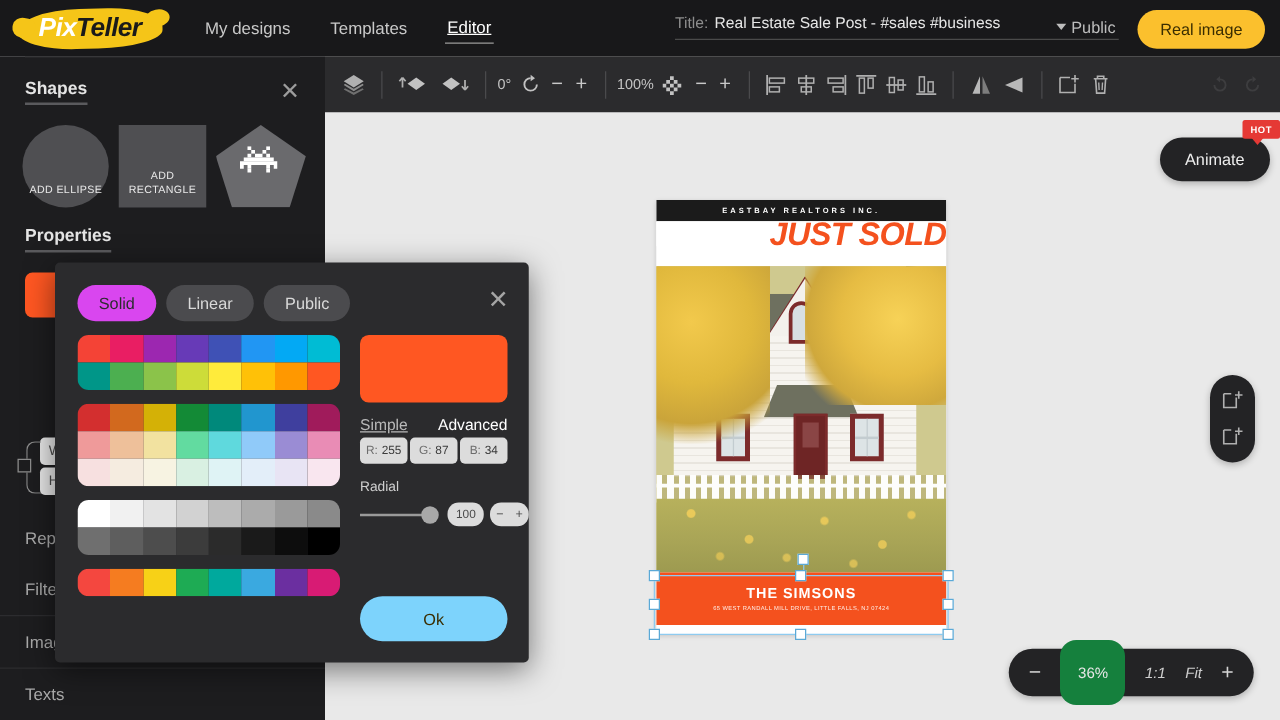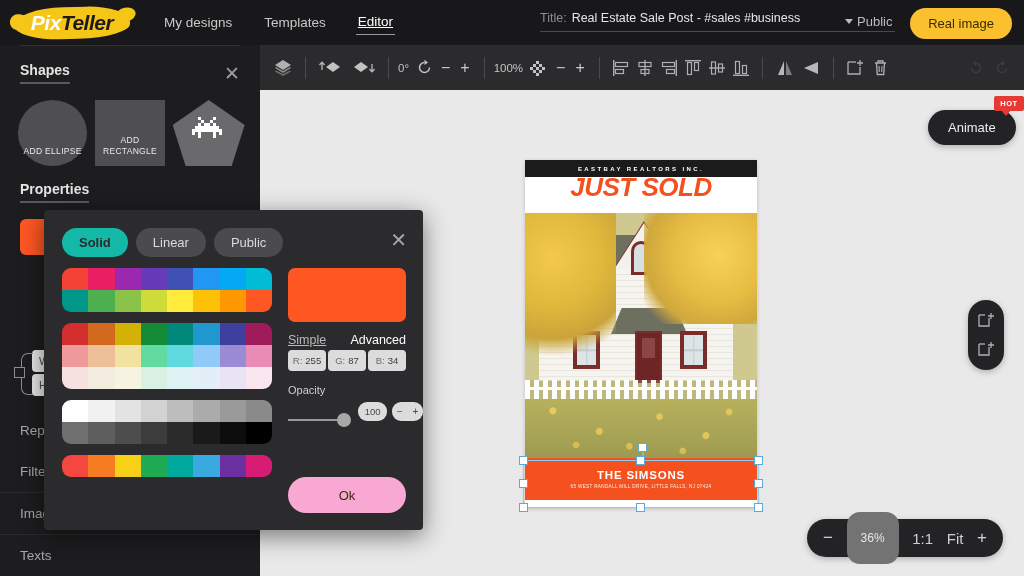--- a/index.html
+++ b/index.html
@@ -175,21 +175,21 @@
   .picker {
     position: absolute; left: 44px; top: 210px; width: 379px; height: 320px;
     background: #2b2b2d; border-radius: 4px; z-index: 40;
     box-shadow: 0 6px 24px rgba(0,0,0,.5);
   }
   .picker-tabs { display: flex; gap: 8px; padding: 18px 0 0 18px; }
   .p-tab {
     padding: 7px 17px; border-radius: 15px; font-size: 13px;
     background: #4b4b4e; color: #d9d9d9; cursor: pointer;
   }
-  .p-tab.active { background: #14b8a6; color: #2b2b2d; font-weight: bold; }
+  .p-tab.active { background: #d946ef; color: #2b2b2d; }
   .picker-close {
     position: absolute; right: 16px; top: 20px;
     color: #a5a5a5; font-size: 20px; cursor: pointer; line-height: 1;
   }
   .palettes { position: absolute; left: 18px; top: 58px; width: 210px; }
   .pal { border-radius: 9px; overflow: hidden; margin-bottom: 11px; }
   .pal-row { display: flex; height: 22px; }
   .pal-row i { flex: 1; display: block; }
 
   .right-col { position: absolute; left: 244px; top: 58px; width: 118px; }
@@ -212,42 +212,42 @@
   }
   .hex-field .hv { color: #3c3c3c; }
   .rgb-row { display: flex; gap: 2px; margin-top: 3px; width: 118px; }
   .rgb-cell {
     flex: 1; height: 21px; background: #dcdcdc; border-radius: 4px;
     display: flex; align-items: center; justify-content: center; gap: 3px;
     font-size: 9.5px; color: #6d6d6d;
   }
   .rgb-cell b { color: #3c3c3c; font-weight: normal; }
   .op-label { color: #cfcfcf; font-size: 11px; margin-top: 13px; }
-  .op-row { display: flex; align-items: flex-end; margin-top: 6px; width: 135px; }
+  .op-row { display: flex; align-items: center; margin-top: 6px; width: 135px; }
   .op-track {
     position: relative; width: 62px; height: 2px; background: #9a9a9a;
   }
   .op-knob {
     position: absolute; right: -7px; top: -6px; width: 14px; height: 14px;
     background: #a8a8a8; border-radius: 50%; cursor: pointer;
   }
   .op-val {
     margin-left: 14px; width: 32px; height: 19px; background: #dcdcdc;
     border-radius: 9px; display: flex; align-items: center;
     justify-content: center; font-size: 9.5px; color: #4a4a4a;
   }
   .op-pm {
     margin-left: 5px; width: 34px; height: 19px; background: #dcdcdc;
     border-radius: 9px; display: flex; align-items: center;
     justify-content: space-around; font-size: 10px; color: #4a4a4a;
   }
   .op-pm span { cursor: pointer; }
   .ok-btn {
     position: absolute; left: 244px; top: 267px; width: 118px; height: 36px;
-    background: #f9a8d4; color: #3a2d00; border: none; border-radius: 18px;
+    background: #7dd3fc; color: #3a2d00; border: none; border-radius: 18px;
     font-size: 13px; font-family: inherit; cursor: pointer;
   }
 
   
   .canvas-area {
     position: absolute; left: 260px; top: 90px; width: 764px; height: 486px;
     background: #e9e9e9;
   }
   .poster {
     position: absolute; left: 265px; top: 70px; width: 232px; height: 348px;
@@ -256,21 +256,21 @@
   }
   .p-bar {
     height: 17px; background: #1b1b1b; display: flex;
     align-items: center; justify-content: center;
   }
   .p-bar span {
     color: #ffffff; font-size: 6px; letter-spacing: 2.4px; font-weight: bold;
   }
   .p-sold {
     height: 20px; background: #ffffff; display: flex;
-    align-items: center; justify-content: center;
+    align-items: center; justify-content: flex-end;
   }
   .p-sold span {
     color: #f4511e; font-size: 26px; font-weight: bold;
     letter-spacing: -0.5px; font-style: italic;
   }
   .photo {
     position: absolute; left: 0; top: 53px; width: 232px; height: 245px;
     background: linear-gradient(#c8bd7a 0%, #b9b06e 100%);
     overflow: hidden;
   }
@@ -417,24 +417,24 @@
   }
   .page-tools div { cursor: pointer; }
   .zoombar {
     position: absolute; left: 807px; top: 519px; width: 196px; height: 38px;
     background: #232325; border-radius: 19px; z-index: 30;
     display: flex; align-items: center; justify-content: space-between;
     padding: 0 16px; box-shadow: 0 2px 6px rgba(0,0,0,.25);
   }
   .z-ic { color: #d4d4d4; font-size: 17px; cursor: pointer; }
   .z-pct {
-    background: #737373; color: #e6e6e6; font-size: 12px;
+    background: #15803d; color: #e6e6e6; font-size: 12px;
     padding: 19px 14px; border-radius: 13px; cursor: pointer;
   }
-  .z-txt { color: #cfcfcf; font-size: 15px; cursor: pointer; }
+  .z-txt { color: #cfcfcf; font-size: 12px; cursor: pointer; font-style: italic; }
 </style>
 </head>
 <body>
 
 <div id="app">
 
   <div class="header">
     <div class="logo">
       <div class="logo-splash"></div>
       <div class="logo-text"><span class="pix">Pix</span><span class="teller">Teller</span></div>
@@ -766,21 +766,21 @@
         </div>
         <div class="rgb-cell">
           <span>G:</span>
             <b>87</b>
         </div>
         <div class="rgb-cell">
           <span>B:</span>
             <b>34</b>
         </div>
       </div>
-      <div class="op-label">Opacity</div>
+      <div class="op-label">Radial</div>
       <div class="op-row">
         <div class="op-track">
           <div class="op-knob"></div>
         </div>
         <div class="op-val">100</div>
         <div class="op-pm">
           <span>−</span>
           <span>+</span>
         </div>
       </div>

